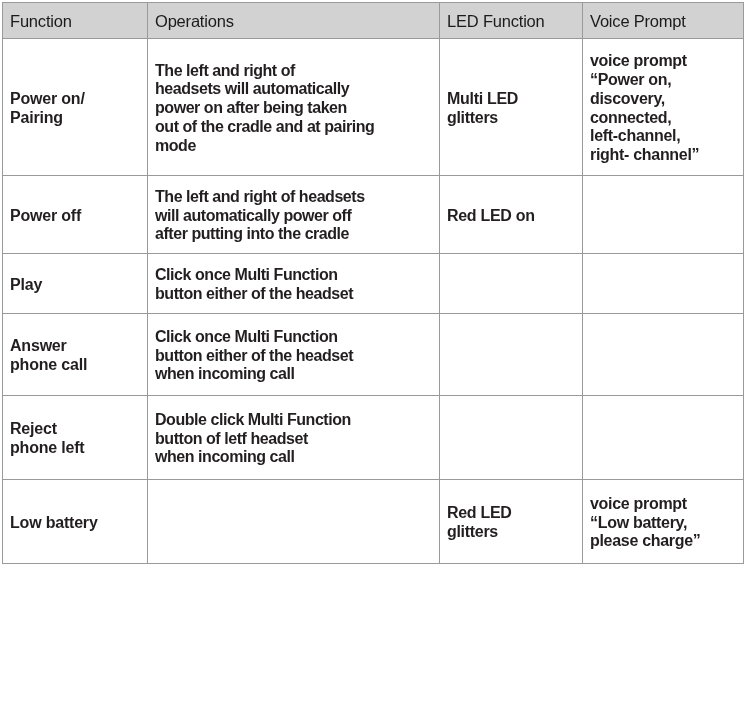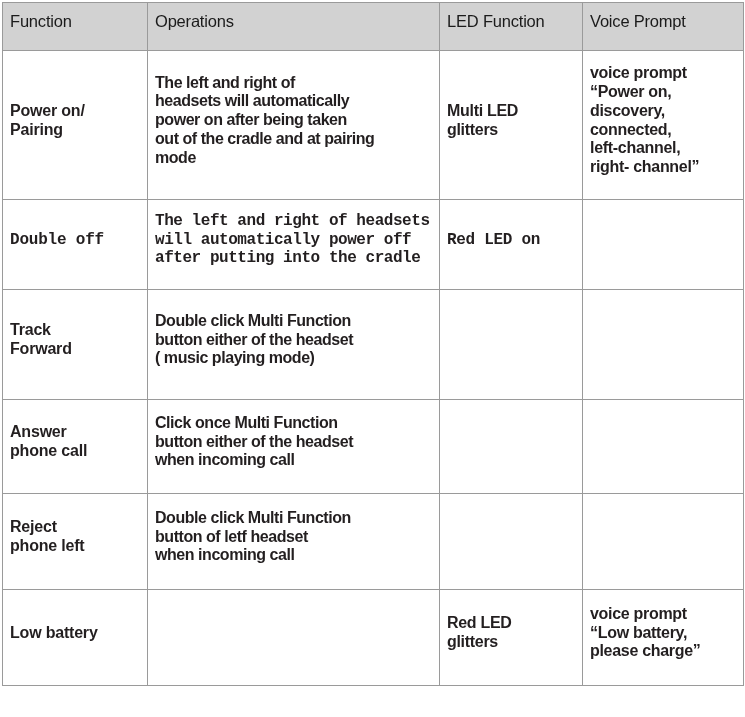--- a/index.html
+++ b/index.html
@@ -22,21 +22,21 @@
   }
   #spec-table col.c-function   { width: 145px; }
   #spec-table col.c-operations { width: 292px; }
   #spec-table col.c-led        { width: 143px; }
   #spec-table col.c-voice      { width: 161px; }
 
   #spec-table th,
   #spec-table td {
     border: 1px solid #9a9a9a;
     vertical-align: middle;
-    padding: 3px 7px 12px 7px;
+    padding: 3px 7px 0 7px;
     text-align: left;
   }
   thead th {
     background: #d2d2d2;
     font-weight: normal;
     font-size: 16.5px;
     line-height: 1.18;
     letter-spacing: -0.2px;
     height: 32px;
     padding-top: 4px;
@@ -60,21 +60,21 @@
   }
   td.col-operations { letter-spacing: -0.45px; }
   td.col-led        { letter-spacing: -0.3px; }
   td.col-voice      { letter-spacing: -0.3px; }
 
   .cell-text {
     display: block;
     white-space: pre-line;
   }
   tr.r-power-on   td { height: 133px; }
-  tr.r-power-off  td { height: 74px; font-family: Liberation Mono, monospace; }
+  tr.r-power-off  td { height: 74px; }
   tr.r-play       td { height: 56px; }
   tr.r-pause      td { height: 54px; }
   tr.r-track      td { height: 94px; }
   tr.r-answer     td { height: 78px; }
   tr.r-reject     td { height: 80px; }
   tr.r-lowbat     td { height: 80px; }
 </style>
 </head>
 <body>
 
@@ -116,54 +116,52 @@
   “Power on,
 discovery,
 connected,
 left-channel,
 right- channel”</span>
         </td>
     </tr>
 
     <tr class="r-power-off">
       <td class="col-function">
-          <span class="cell-text">Double off</span>
+          <span class="cell-text">Power off</span>
         </td>
       <td class="col-operations">
           <span class="cell-text">The left and right of headsets
 will automatically power off
 after putting into the cradle</span>
         </td>
       <td class="col-led">
           <span class="cell-text">Red LED on</span>
         </td>
       <td class="col-voice">
           <span class="cell-text"></span>
         </td>
     </tr>
 
-
-
-    <tr class="r-track">
-      <td class="col-function">
-          <span class="cell-text">Track
-Forward</span>
-        </td>
-      <td class="col-operations">
-          <span class="cell-text">Double click Multi Function
-button either of the headset
-( music playing mode)</span>
-        </td>
-      <td class="col-led">
-          <span class="cell-text"></span>
-        </td>
-      <td class="col-voice">
-          <span class="cell-text"></span>
-        </td>
-    </tr>
+    <tr class="r-play">
+      <td class="col-function">
+          <span class="cell-text">Play</span>
+        </td>
+      <td class="col-operations">
+          <span class="cell-text">Click once Multi Function
+button either of the headset</span>
+        </td>
+      <td class="col-led">
+          <span class="cell-text"></span>
+        </td>
+      <td class="col-voice">
+          <span class="cell-text"></span>
+        </td>
+    </tr>
+
+
 
     <tr class="r-answer">
       <td class="col-function">
           <span class="cell-text">Answer
 phone call</span>
         </td>
       <td class="col-operations">
           <span class="cell-text"> Click once Multi Function
 button either of the headset
 when incoming call</span>

